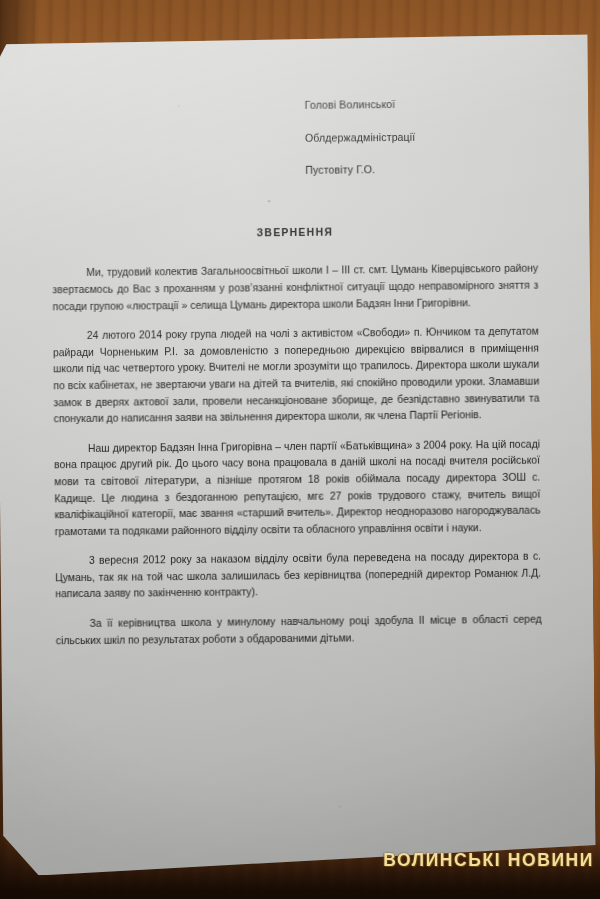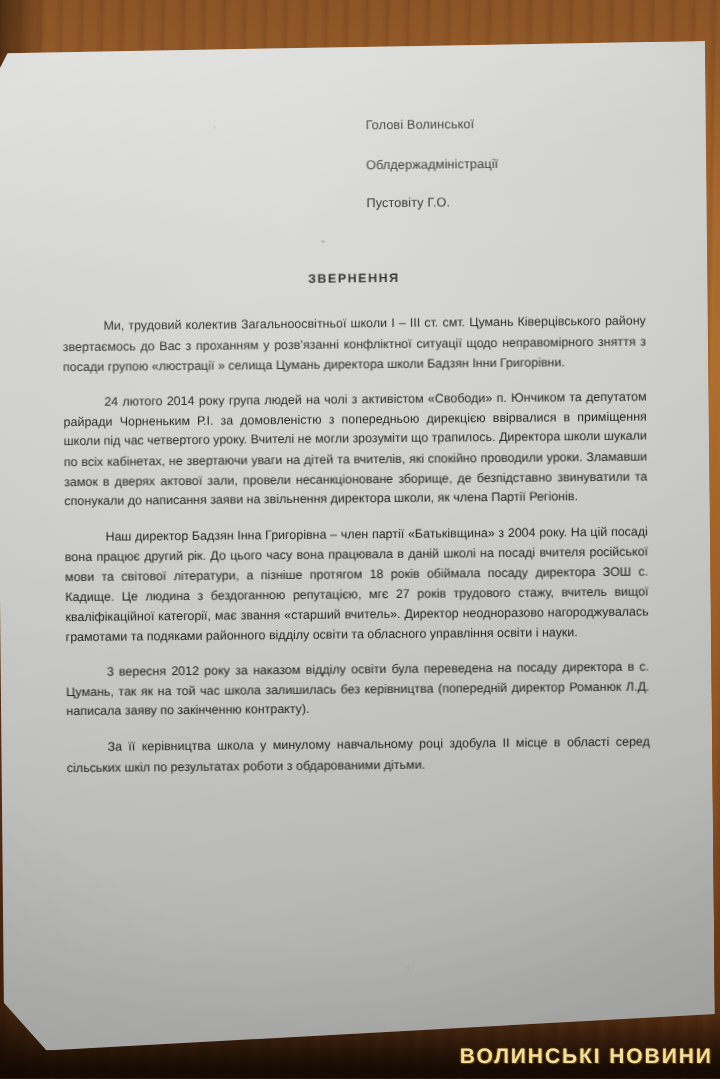--- a/index.html
+++ b/index.html
@@ -137,21 +137,21 @@
   }
   .para:last-child { margin-bottom: 0; }
 
   
   .doc { filter: blur(0.08px); }
 
   
   .watermark {
     position: absolute;
     right: 6px;
-    bottom: 8px;
+    bottom: 28px;
     font-size: 17.5px;
     font-weight: bold;
     letter-spacing: 1.6px;
     color: #f2dda1;
     text-shadow:
       0 0 2px rgba(120,85,10,0.85),
       1px 1px 0 rgba(110,75,5,0.75),
       -1px 0 0 rgba(120,85,10,0.45);
     white-space: nowrap;
   }

